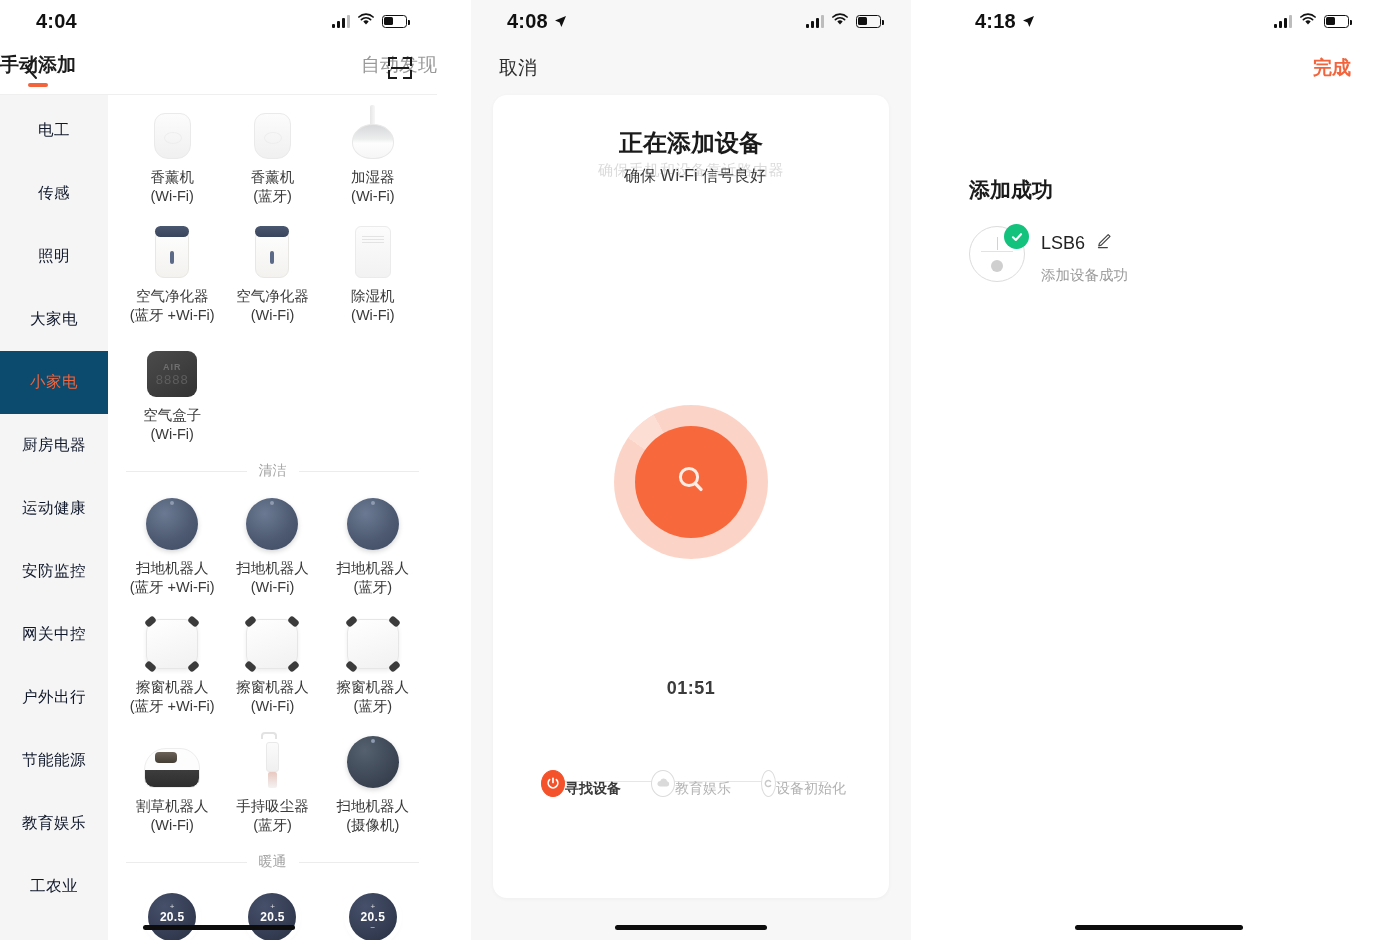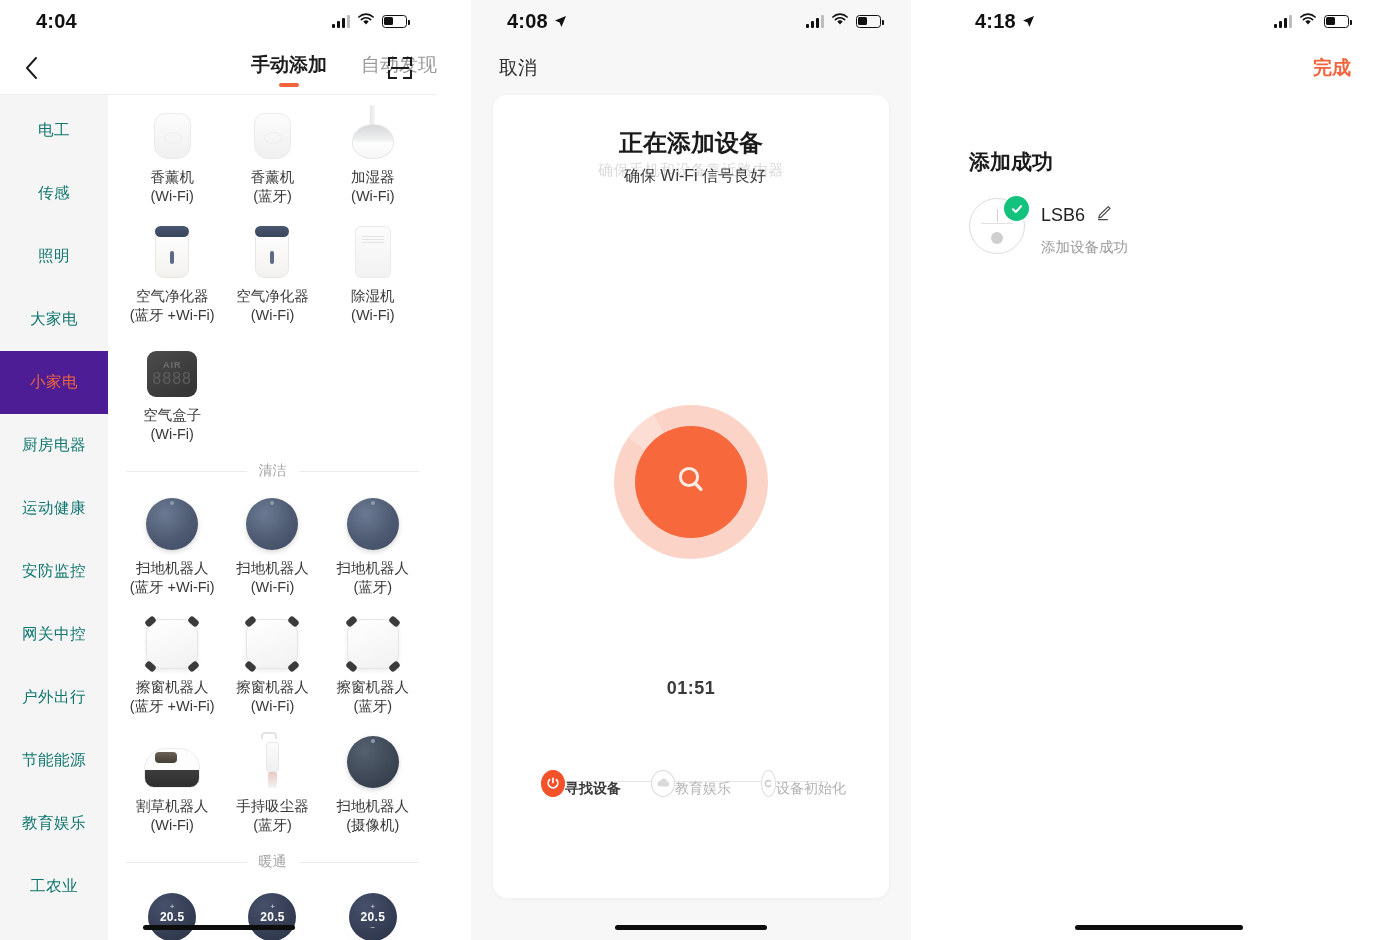--- a/index.html
+++ b/index.html
@@ -45,43 +45,43 @@
     width: 2px; height: 5px; background: #111; border-radius: 0 1px 1px 0;
   }
   .batt b { display: block; height: 100%; width: 42%; background: #111; border-radius: 1.5px; }
 
   
   .p1-nav {
     height: 52px; display: flex; align-items: center; position: relative;
     padding: 0 20px 0 14px;
   }
   .back-chevron { width: 34px; height: 34px; display:flex; align-items:center; justify-content:center; }
-  .tabs { position: absolute; left: 0; right: 0; display: flex; justify-content: flex-end; gap: 34px; pointer-events: none; }
+  .tabs { position: absolute; left: 0; right: 0; display: flex; justify-content: space-between; gap: 34px; pointer-events: none; }
   .tab { pointer-events: auto; position: relative; font-size: 19px; color: #9a9a9a; padding-bottom: 6px; }
   .tab.active { color: #1c1c1c; font-weight: bold; }
   .tab.active::after {
     content: ""; position: absolute; bottom: -3px; left: 50%; transform: translateX(-50%);
     width: 20px; height: 4px; border-radius: 2px; background: #f2643c;
   }
   .scan-btn { margin-left: auto; width: 34px; height: 34px; position: relative; }
   .scan-btn span { position: absolute; width: 9px; height: 9px; }
   .scan-btn .tl { top: 6px; left: 5px; border-left: 2px solid #1c1c1c; border-top: 2px solid #1c1c1c; }
   .scan-btn .tr { top: 6px; right: 5px; border-right: 2px solid #1c1c1c; border-top: 2px solid #1c1c1c; }
   .scan-btn .bl { bottom: 6px; left: 5px; border-left: 2px solid #1c1c1c; border-bottom: 2px solid #1c1c1c; }
   .scan-btn .br { bottom: 6px; right: 5px; border-right: 2px solid #1c1c1c; border-bottom: 2px solid #1c1c1c; }
   .scan-btn .mid { top: 50%; left: 8px; right: 8px; width: auto; height: 2px; background: #1c1c1c; margin-top: -1px; }
 
   
   .p1-body { display: flex; height: 846px; border-top: 1px solid #efefef; }
   .sidebar { width: 108px; background: #f5f5f5; flex-shrink: 0; padding-top: 4px; }
   .cat {
     height: 63px; display: flex; align-items: center; justify-content: center;
-    font-size: 15.5px; color: #0f766e; letter-spacing: .5px;
-  }
-  .cat.selected { background: #4c1d95; color: #f2643c; }
+    font-size: 15.5px; color: #0f172a; letter-spacing: .5px;
+  }
+  .cat.selected { background: #0c4a6e; color: #f2643c; }
 
   .grid-wrap { flex: 1; background: #fff; padding: 0 14px; position: relative; }
   .dev-grid { display: grid; grid-template-columns: repeat(3,1fr); }
   .dev {
     display: flex; flex-direction: column; align-items: center;
     padding-top: 6px; padding-bottom: 8px;
   }
   .dev .art { height: 58px; display: flex; align-items: flex-end; justify-content: center; }
   .dev .nm { font-size: 14.5px; color: #3a3a3a; margin-top: 9px; line-height: 19px; text-align: center; }
   .dev .nm2 { font-size: 14.5px; color: #3a3a3a; line-height: 19px; text-align: center; }
@@ -123,21 +123,21 @@
     background: linear-gradient(180deg,#d7d8da 0%, #eceded 42%, #fdfdfd 55%, #f6f6f6 100%); border:1px solid #e8e8e8; }
   .humid .neck { position:absolute; top:0; left:21px; width: 5px; height: 26px; background: linear-gradient(90deg,#e6e6e6,#f7f7f7); border-radius:2px; }
   .dehum { width: 36px; height: 52px; border-radius: 6px;
     background: linear-gradient(180deg,#fcfcfc,#f2f2f2); border: 1px solid #ebebeb; }
   .dehum::after { content:""; position:absolute; top: 9px; left: 6px; right: 6px; height: 9px;
     background: repeating-linear-gradient(180deg,#e3e3e3 0 1px,transparent 1px 3px); }
   .airbox { width: 50px; height: 46px; border-radius: 9px;
     background: linear-gradient(145deg,#4b4b4b,#333333); display:flex; flex-direction:column;
     align-items:center; justify-content:center; color:#6f6f6f; }
   .airbox b { font-size: 9px; letter-spacing: 1px; }
-  .airbox s { font-size: 16px; text-decoration: none; color: #5e5e5e; letter-spacing: 1px; }
+  .airbox s { font-size: 13px; text-decoration: none; color: #5e5e5e; letter-spacing: 1px; }
   .mower { width: 56px; height: 40px; border-radius: 22px 20px 10px 10px;
     background: linear-gradient(180deg,#fdfdfd 55%, #3c3c3c 56%, #2e2e2e 100%); border:1px solid #ededed; }
   .mower::after { content:""; position:absolute; top:3px; left:10px; width:22px;height:11px;border-radius:4px;
     background: linear-gradient(180deg,#6a6257,#433d35); }
   .vac-stick { width: 30px; height: 56px; }
   .vac-stick .hdl { position:absolute; top:0; left:4px; width: 16px; height: 7px; border-radius: 4px 4px 0 0;
     border:2px solid #e2e2e2; border-bottom:none; }
   .vac-stick .bdy { position:absolute; top:10px; left:9px; width: 13px; height: 30px; border-radius: 3px;
     background: linear-gradient(180deg,#fbfbfb,#f0f0f0); border:1px solid #e9e9e9; }
   .vac-stick .tip { position:absolute; bottom:0; left:11px; width: 9px; height: 16px; border-radius: 2px;
@@ -181,21 +181,21 @@
   .step { display: flex; flex-direction: row; align-items: center; width: 80px; }
   .step .dot { width: 27px; height: 27px; border-radius: 50%; background: #fff;
     border: 1px solid #dcdcdc; display:flex; align-items:center; justify-content:center; }
   .step.active .dot { background: #f4522b; border-color: #f4522b; }
   .step .lb { margin-top: 12px; font-size: 14px; color: #b2b2b2; white-space: nowrap; }
   .step.active .lb { color: #3a3a3a; font-weight: bold; }
 
   
   .p3-nav { height: 52px; display: flex; align-items: center; justify-content: flex-end; padding-right: 28px; }
   .p3-done { font-size: 19px; color: #f2643c; font-weight: bold; }
-  .p3-h { font-size: 21px; font-weight: bold; color: #1a1a1a; margin: 54px 0 0 30px; }
+  .p3-h { font-size: 21px; font-weight: bold; color: #1a1a1a; margin: 82px 0 0 30px; }
   .p3-item { display: flex; align-items: flex-start; margin: 22px 0 0 30px; }
   .p3-thumb { position: relative; width: 56px; height: 56px; flex-shrink: 0; }
   .p3-thumb .ring { position: absolute; inset: 0; border-radius: 50%; border: 1.6px solid #dcdcdc; }
   .p3-thumb .bar { position: absolute; top: 11px; left: 50%; margin-left: -.5px; width: 1.4px; height: 13px; background: #d2d2d2; }
   .p3-thumb .ln { position: absolute; top: 25px; left: 12px; right: 12px; height: 1.3px; background: #e2e2e2; }
   .p3-thumb .knob { position: absolute; bottom: 10px; left: 50%; margin-left: -6px; width: 12px; height: 12px;
     border-radius: 50%; background: #cfcfcf; }
   .p3-thumb .chk { position: absolute; top: -2px; right: -4px; width: 25px; height: 25px; border-radius: 50%;
     background: #12c27d; display:flex; align-items:center; justify-content:center; }
   .p3-meta { margin-left: 16px; padding-top: 6px; }

